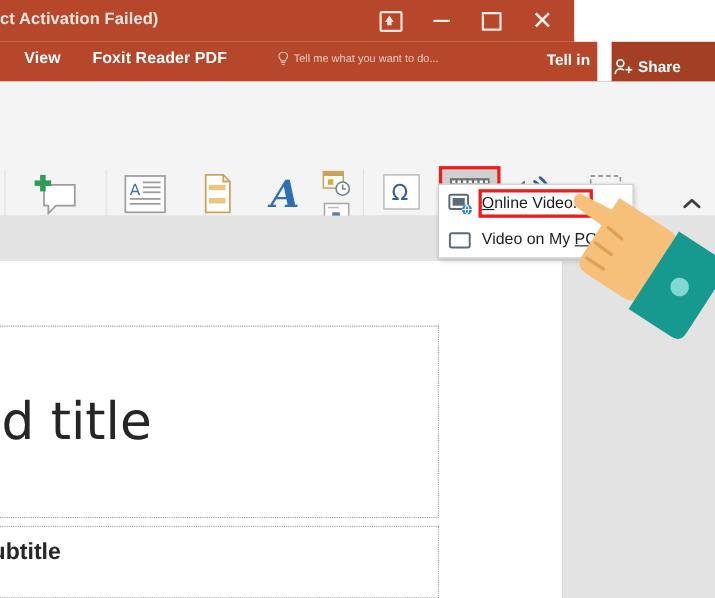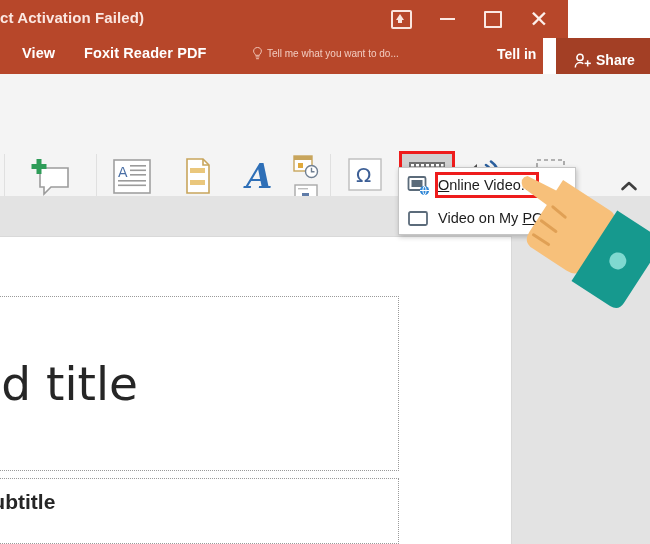--- a/index.html
+++ b/index.html
@@ -19,21 +19,21 @@
     width: 650px;
     height: 544px;
     overflow: hidden;
     background: #ffffff;
   }
 
   
   .titlebar {
     position: absolute;
     left: 0; top: 0;
-    width: 568px; height: 38px;
+    width: 522px; height: 38px;
     background: #b7472a;
   }
   .title-text {
     position: absolute;
     left: 0; top: 9px;
     font-size: 15px;
     color: #fbe7e1;
     font-weight: 600;
     letter-spacing: .1px;
     white-space: nowrap;
@@ -123,21 +123,21 @@
     color: #ffffff;
     white-space: nowrap;
   }
   .share-wrap {
     position: absolute;
     left: 556px; top: 38px;
     width: 94px; height: 44px;
     background: #a33f25;
     display: flex;
     align-items: center;
-    padding-left: 18px;
+    padding-left: 2px;
     box-sizing: border-box;
   }
   .share-ico {
     width: 17px; height: 15px;
     position: relative;
     margin-right: 5px;
     flex: 0 0 auto;
   }
   .share-label {
     font-size: 14px; font-weight: 700; color: #fff; white-space: nowrap;

